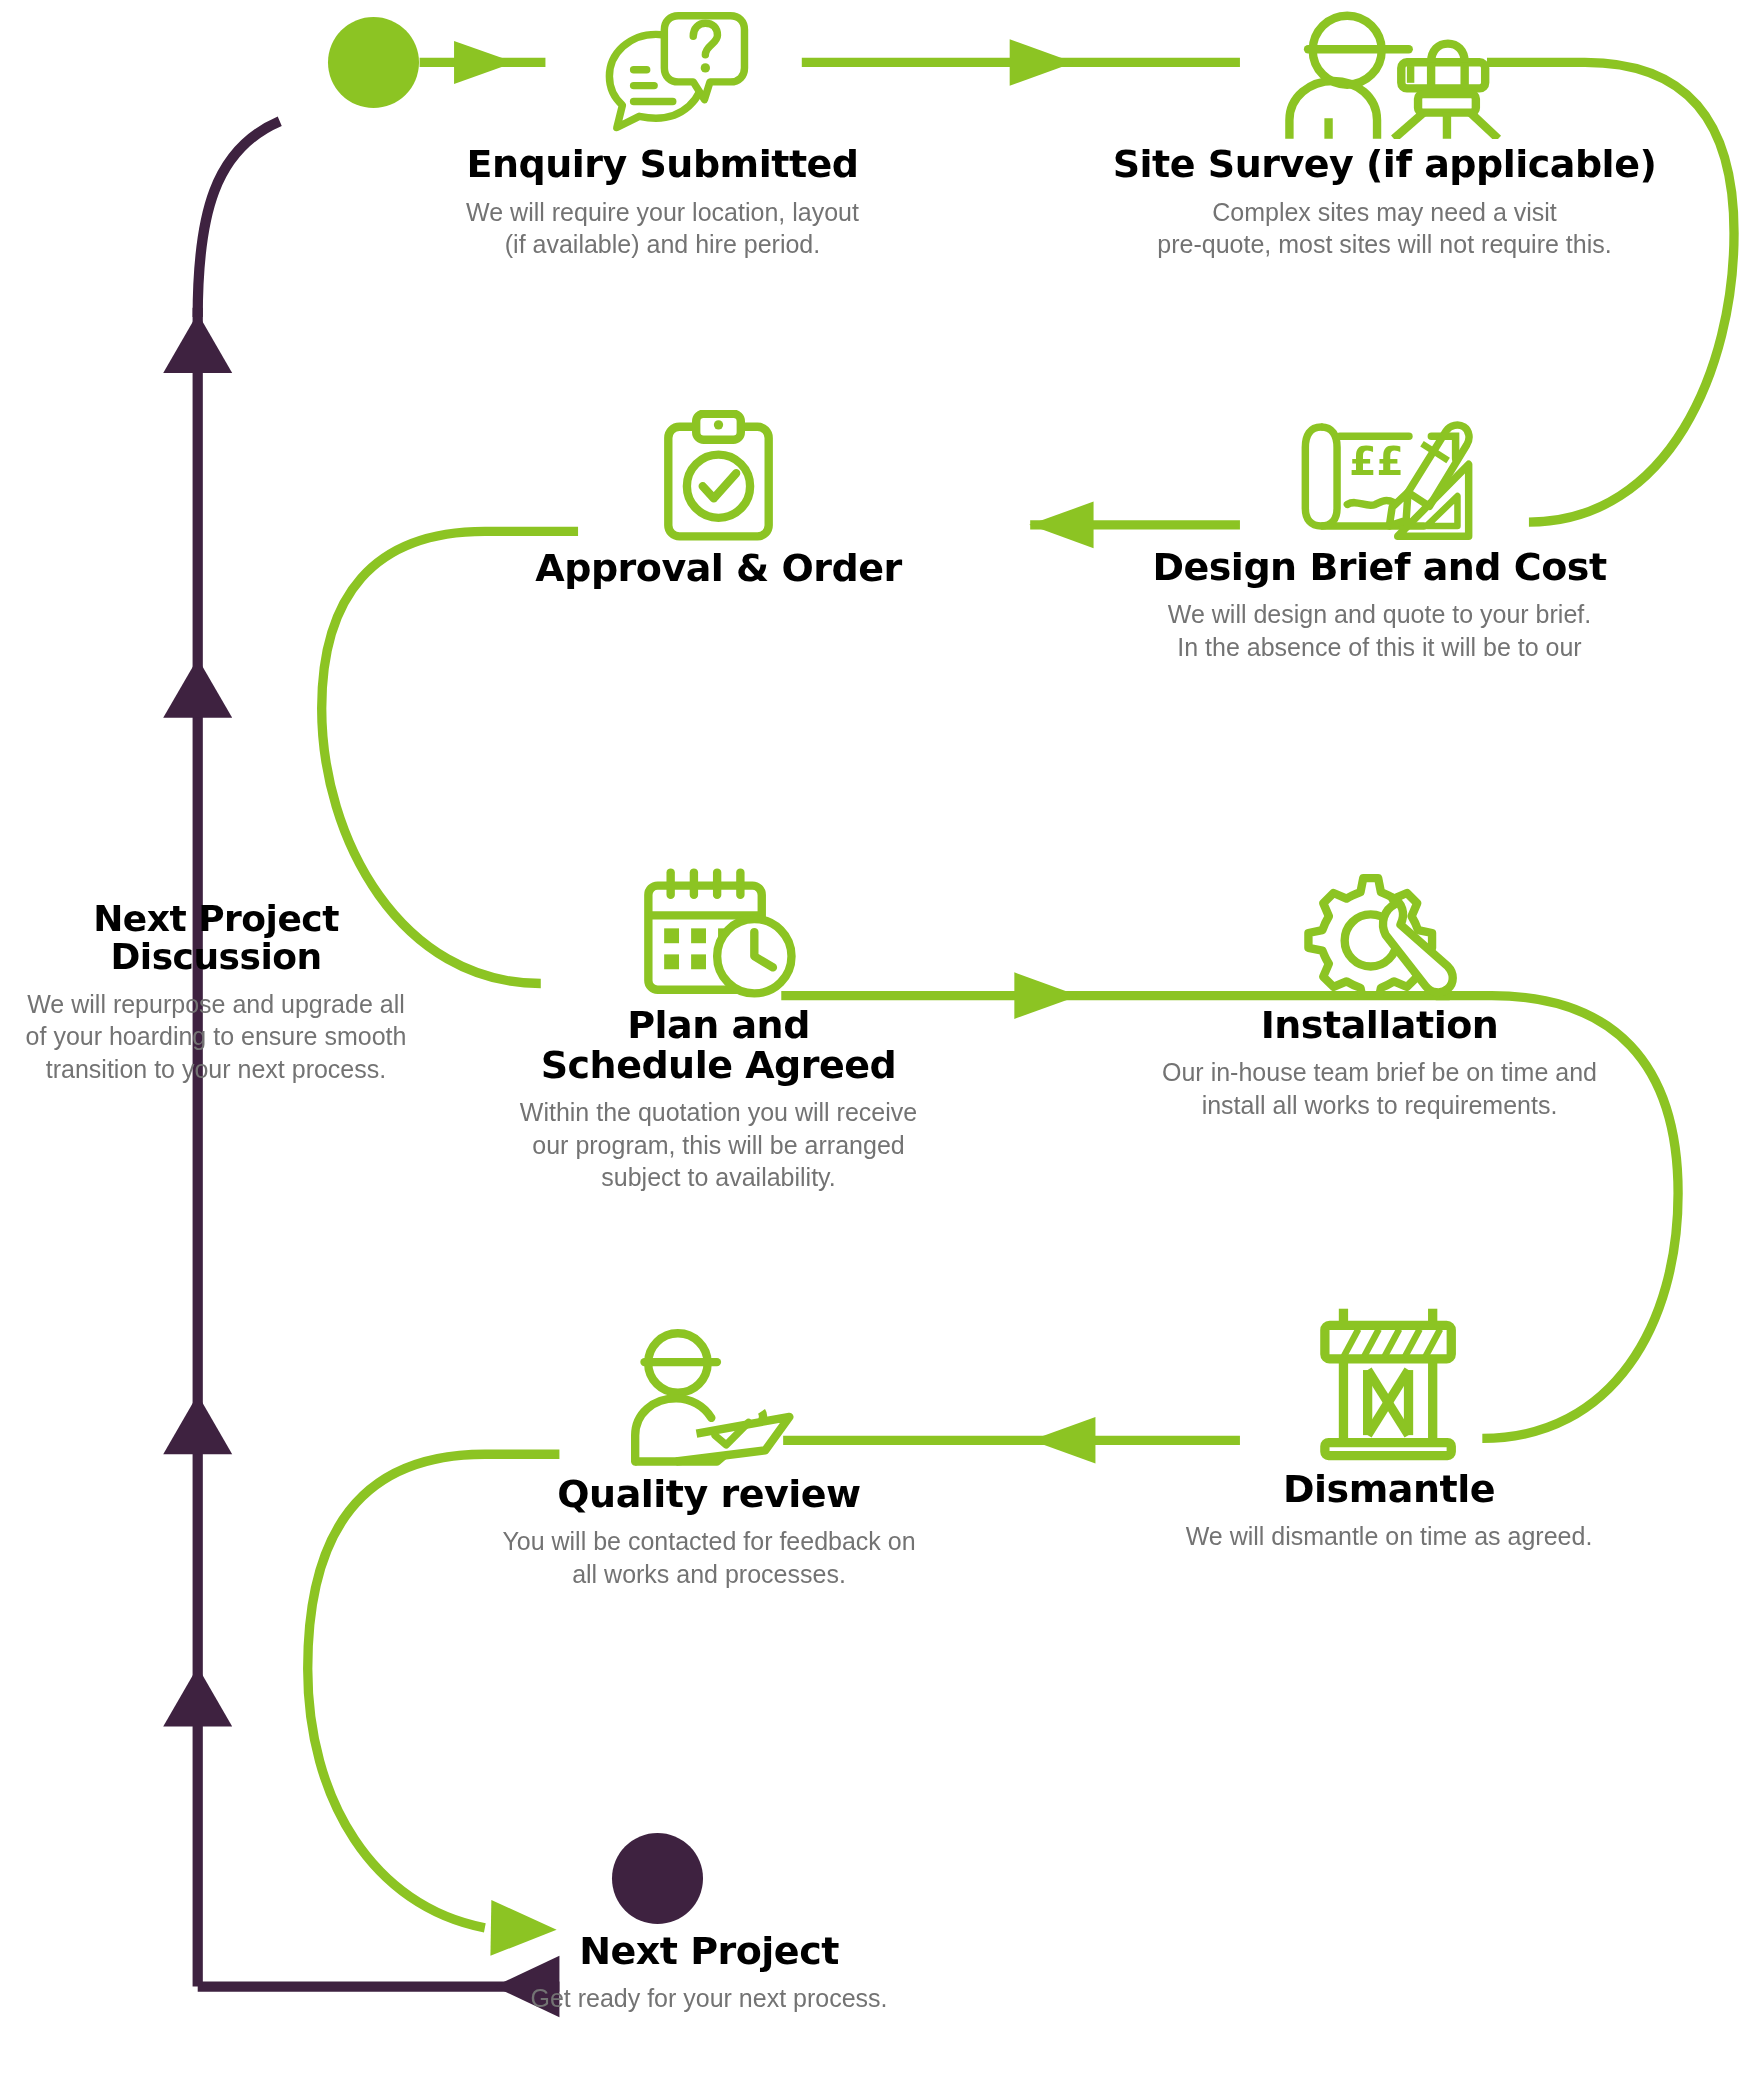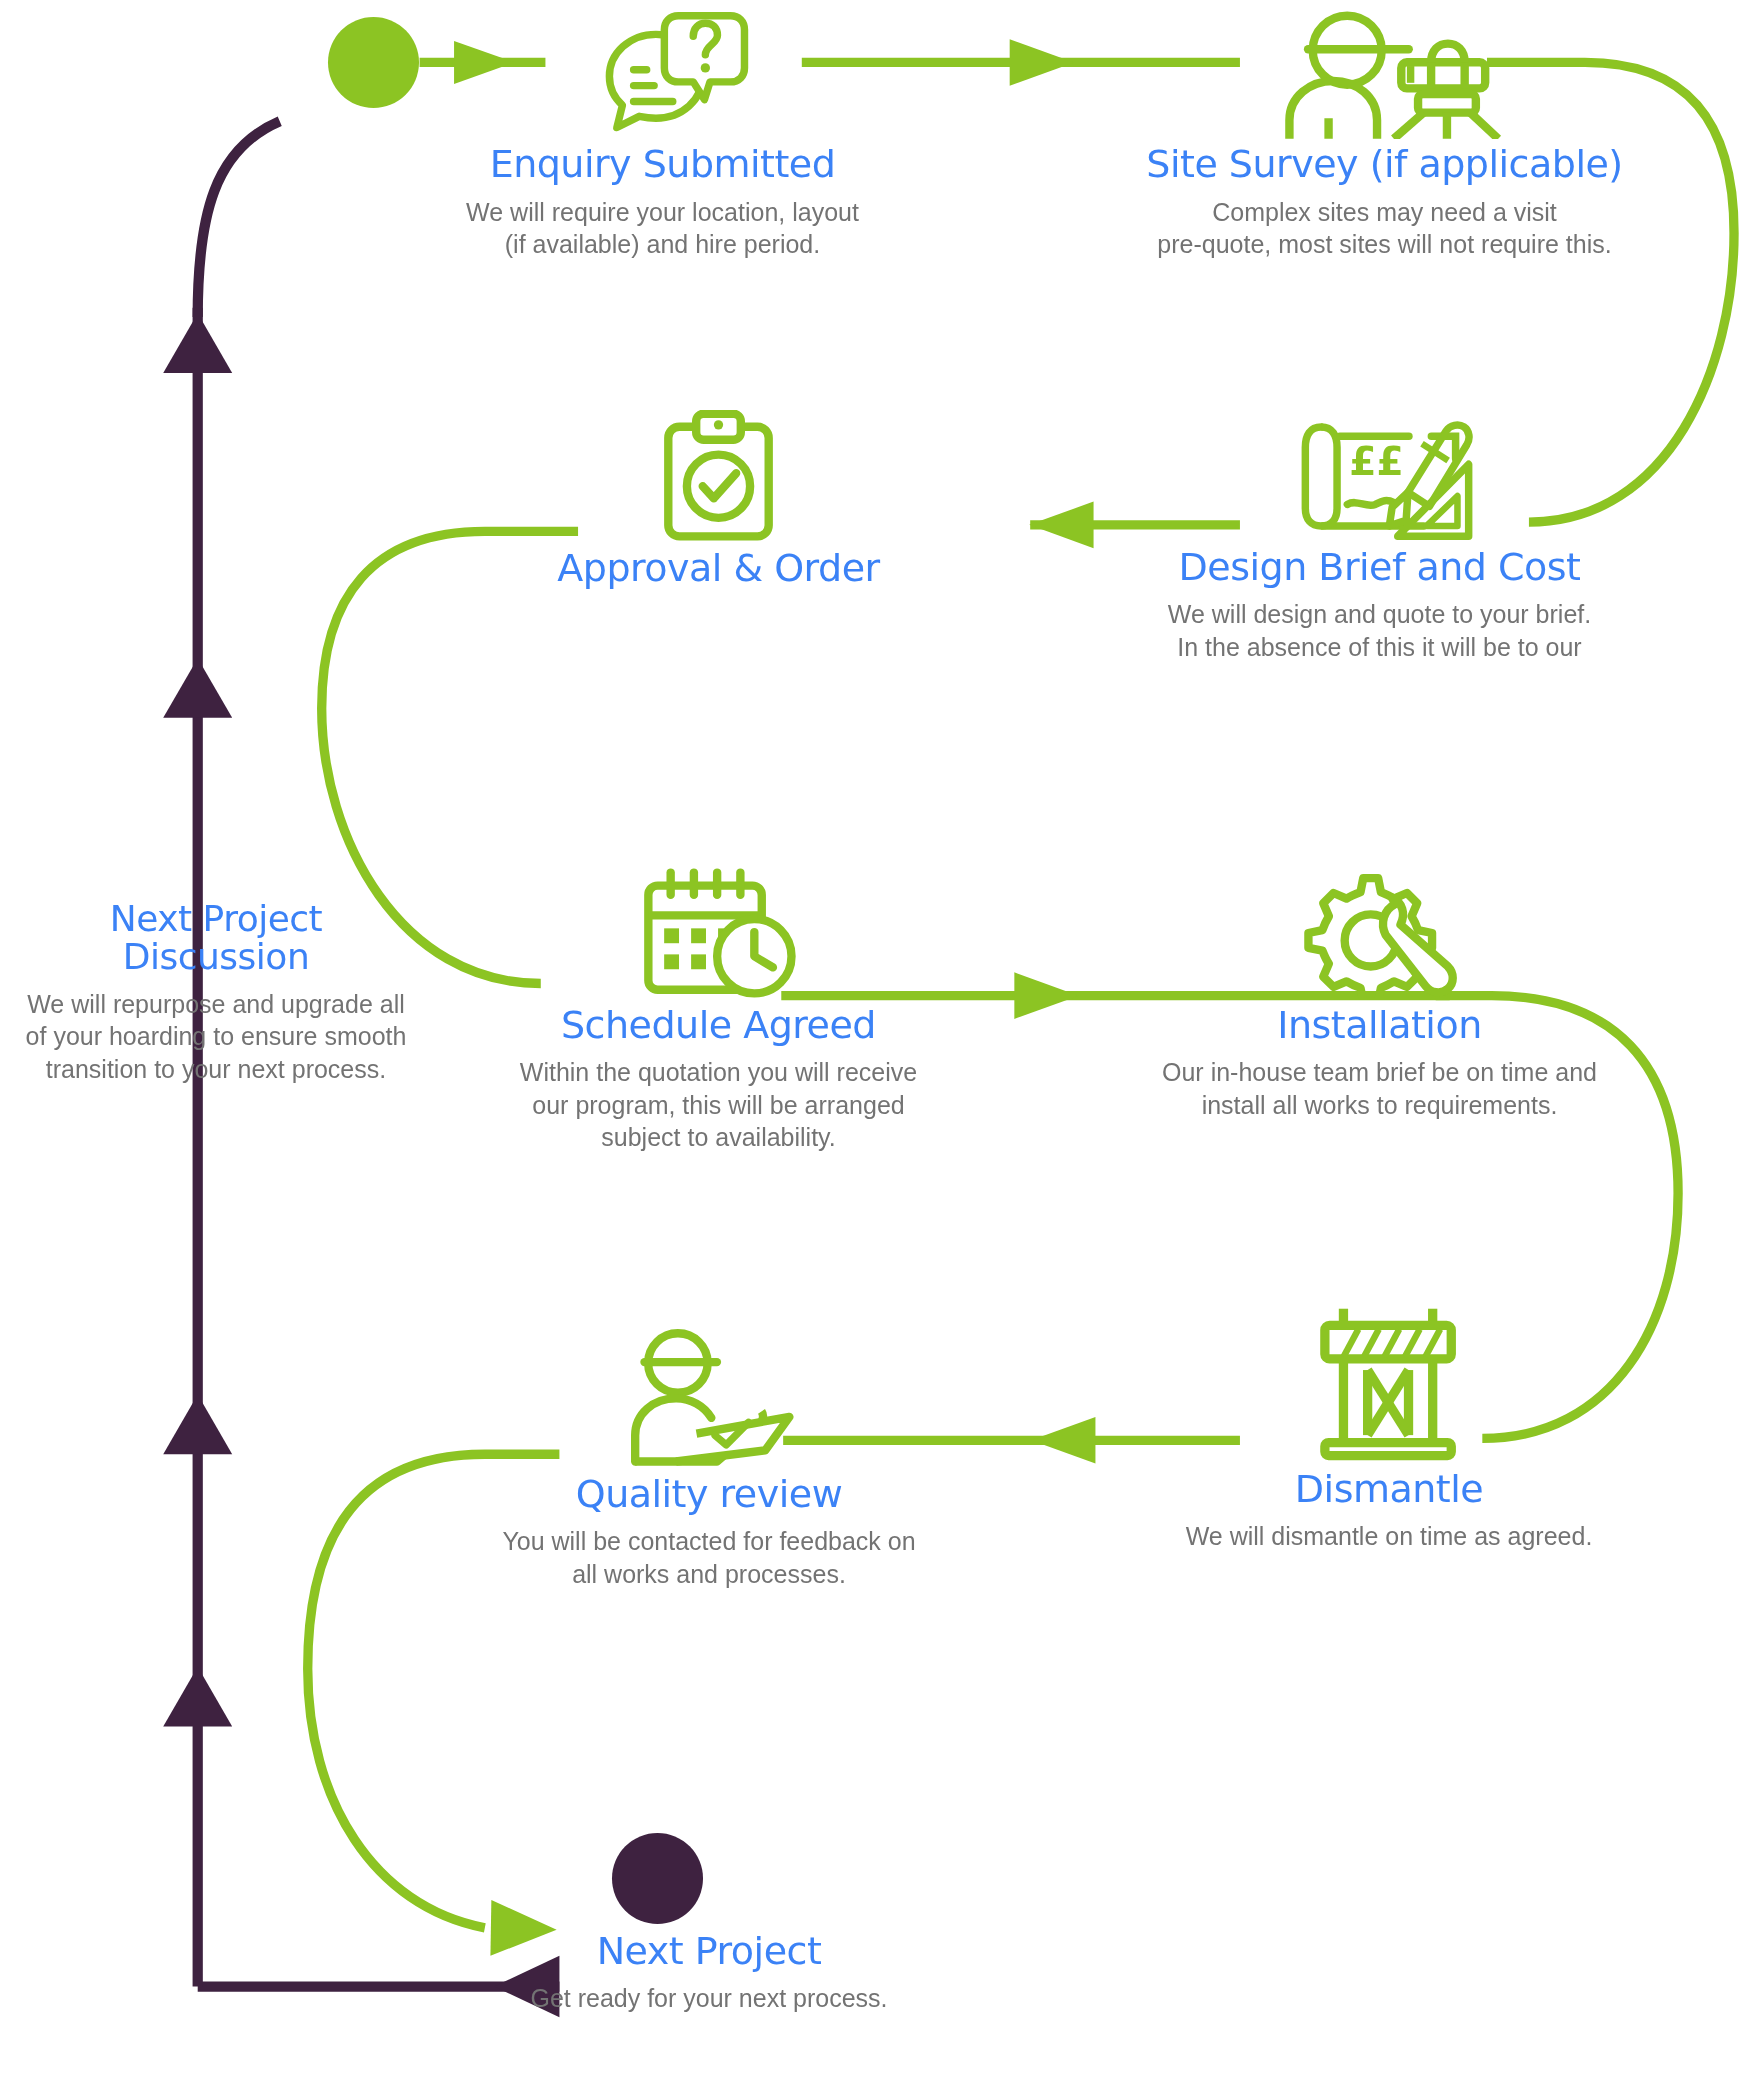--- a/index.html
+++ b/index.html
@@ -8,21 +8,21 @@
     width:1763px;height:2091px;position:relative;overflow:hidden;
     -webkit-font-smoothing:antialiased;
   }
   #stage{position:absolute;inset:0;width:1763px;height:2091px;}
   svg.flow{position:absolute;left:0;top:0;width:1763px;height:2091px;pointer-events:none;}
 
   .node{position:absolute;text-align:center;}
   .node .icon{display:block;margin:0 auto;}
   .title{
     font-family:"DejaVu Sans","Liberation Sans",sans-serif;
-    font-weight:normal;color:#3b82f6;letter-spacing:-0.5px;
+    font-weight:bold;color:#000000;letter-spacing:-0.5px;
     line-height:1.06;
   }
   .desc{
     font-family:"Liberation Sans",sans-serif;
     color:#737373;line-height:1.30;font-weight:normal;
   }
   .t-44{font-size:38px;}
   .t-40{font-size:36px;}
   .d-27{font-size:25px;}
 
@@ -212,20 +212,21 @@
       <line x1="113" y1="6" x2="113" y2="30" stroke="#8CC423" stroke-width="9" stroke-linecap="round"></line>
       <rect x="31" y="66" width="16" height="16" fill="#8CC423"></rect>
       <rect x="60" y="66" width="16" height="16" fill="#8CC423"></rect>
       <rect x="89" y="66" width="16" height="16" fill="#8CC423"></rect>
       <rect x="31" y="94" width="16" height="16" fill="#8CC423"></rect>
       <rect x="60" y="94" width="16" height="16" fill="#8CC423"></rect>
       <circle cx="128" cy="96" r="40" fill="#fff" stroke="#8CC423" stroke-width="9"></circle>
       <path d="M128,70 L128,96 L148,108" fill="none" stroke="#8CC423" stroke-width="9" stroke-linecap="round" stroke-linejoin="round"></path>
     </svg>
     <div class="title t-44 title-gap">
+      <div>Plan and</div>
       <div>Schedule Agreed</div>
     </div>
     <div class="desc d-27 desc-gap">
       <div>Within the quotation you will receive</div>
       <div>our program, this will be arranged</div>
       <div>subject to availability.</div>
     </div>
   </div>
 
   <div class="node" id="n-install">

